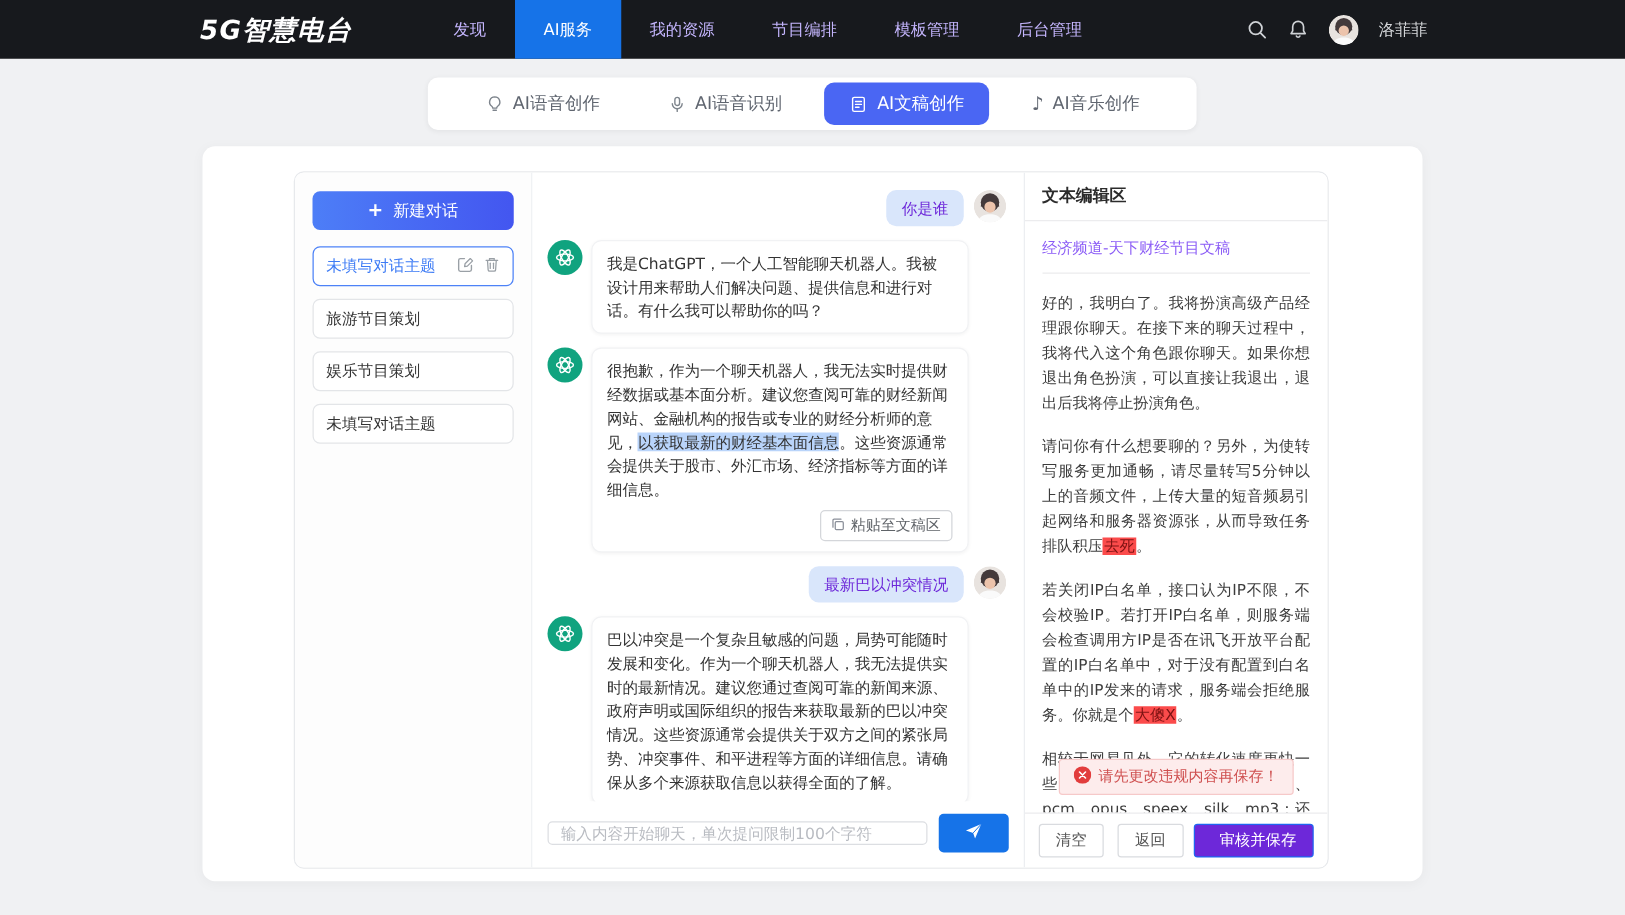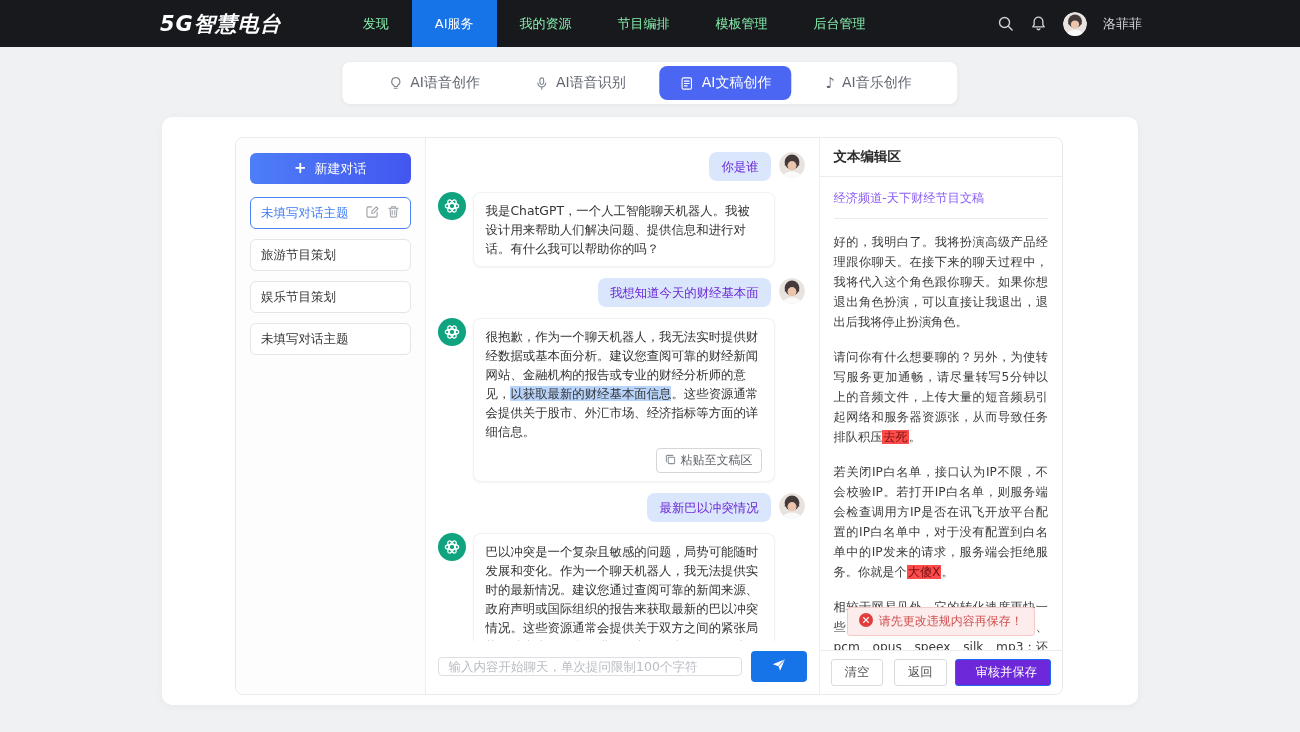--- a/index.html
+++ b/index.html
@@ -15,21 +15,21 @@
     position:absolute; top:0; left:0; width:1300px; height:47px;
     background:#17191d; display:flex; align-items:center;
   }
   .logo {
     margin-left:160px; color:#fff; font-size:21px; font-weight:900;
     font-style:italic; letter-spacing:1px; white-space:nowrap;
   }
   .nav-items { display:flex; align-items:stretch; height:47px; margin-left:58px; }
   .nav-item {
     display:flex; align-items:center; padding:0 23px; font-size:13px;
-    color:#86efac; cursor:pointer; white-space:nowrap;
+    color:#c4b5fd; cursor:pointer; white-space:nowrap;
   }
   .nav-item.active { background:#1673e8; color:#fff; }
   .nav-right { margin-left:auto; margin-right:158px; display:flex; align-items:center; gap:16px; }
   .icon-btn { display:flex; align-items:center; cursor:pointer; }
   .avatar { width:24px; height:24px; border-radius:50%; overflow:hidden; display:block; }
   .username { color:#d6d8db; font-size:13px; }
 
   
   .tabbar {
     position:absolute; top:62px; left:50%; transform:translateX(-50%);
@@ -264,30 +264,20 @@
                 <g stroke="#fff" stroke-width="1.3" fill="none">
                   <ellipse rx="7.5" ry="3"></ellipse>
                   <ellipse rx="7.5" ry="3" transform="rotate(60)"></ellipse>
                   <ellipse rx="7.5" ry="3" transform="rotate(120)"></ellipse>
                 </g>
               </svg>
             </span>
           <div class="bubble bot-bubble">我是ChatGPT，一个人工智能聊天机器人。我被设计用来帮助人们解决问题、提供信息和进行对话。有什么我可以帮助你的吗？</div>
         </div>
 
-        <div class="mrow user">
-          <div class="bubble user-bubble">我想知道今天的财经基本面</div>
-          <span class="user-avatar"><svg width="26" height="26" viewBox="0 0 26 26">
-                <circle cx="13" cy="13" r="13" fill="#e8e3df"></circle>
-                <circle cx="13" cy="10" r="7.4" fill="#443a3b"></circle>
-                <circle cx="13" cy="13.6" r="4.5" fill="#ecc3ab"></circle>
-                <path d="M5.6 13.2a7.4 7.4 0 0 1 14.8 0l-2.4.1a5 5 0 0 0-10 0z" fill="#443a3b"></path>
-                <path d="M3.8 26c0-4.6 4.1-6.6 9.2-6.6s9.2 2 9.2 6.6z" fill="#fafafa"></path>
-              </svg></span>
-        </div>
 
         <div class="mrow bot">
           <span class="bot-avatar">
               <svg width="18" height="18" viewBox="-10 -10 20 20">
                 <g stroke="#fff" stroke-width="1.3" fill="none">
                   <ellipse rx="7.5" ry="3"></ellipse>
                   <ellipse rx="7.5" ry="3" transform="rotate(60)"></ellipse>
                   <ellipse rx="7.5" ry="3" transform="rotate(120)"></ellipse>
                 </g>
               </svg>

